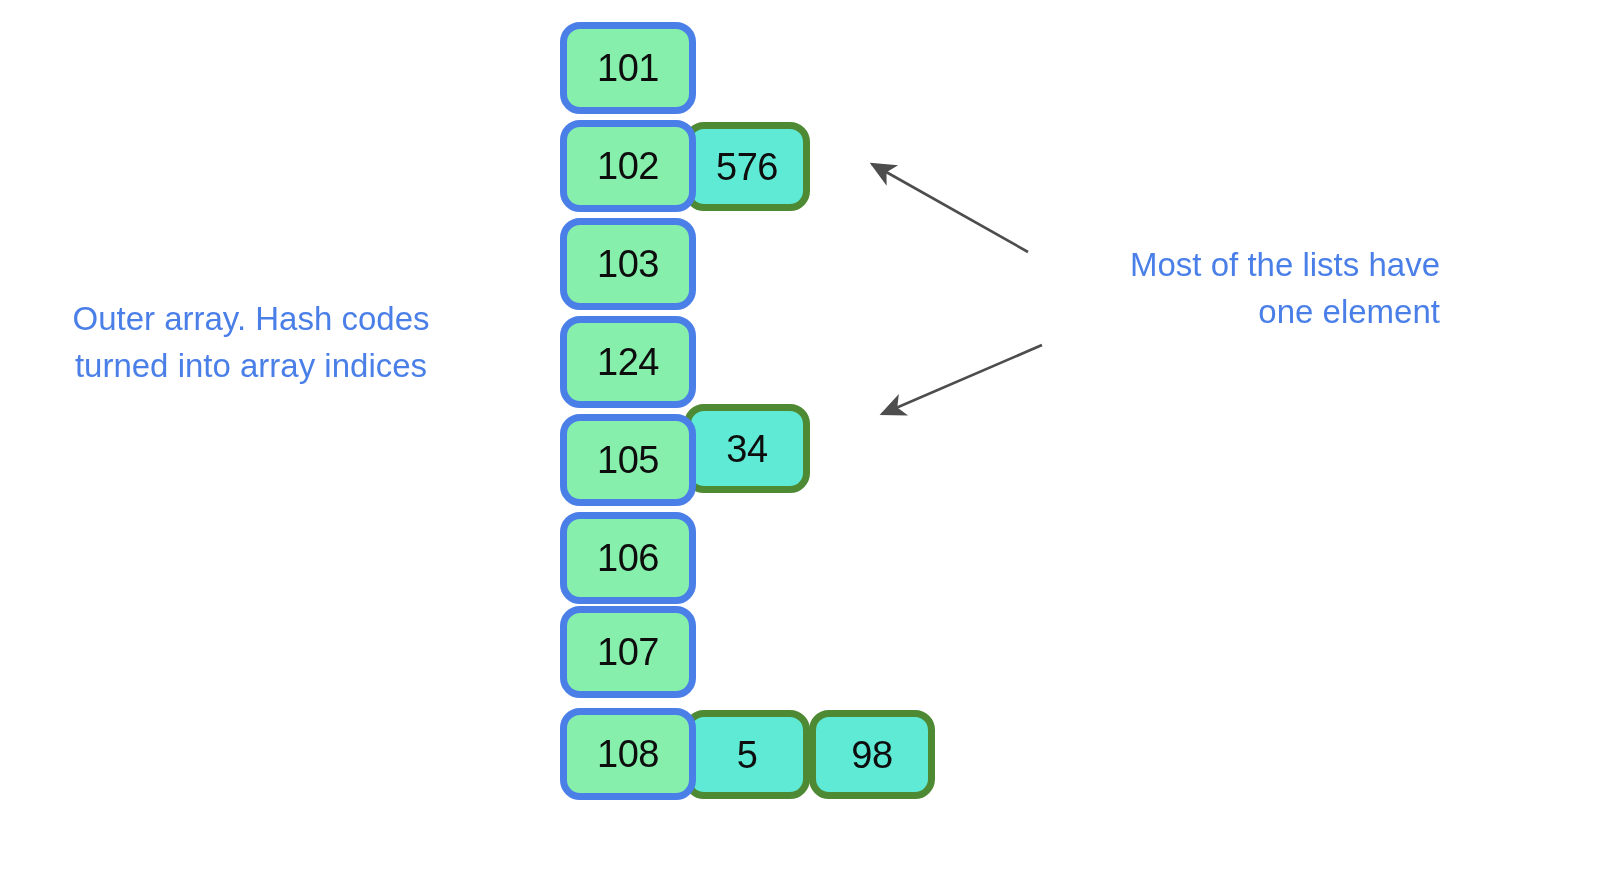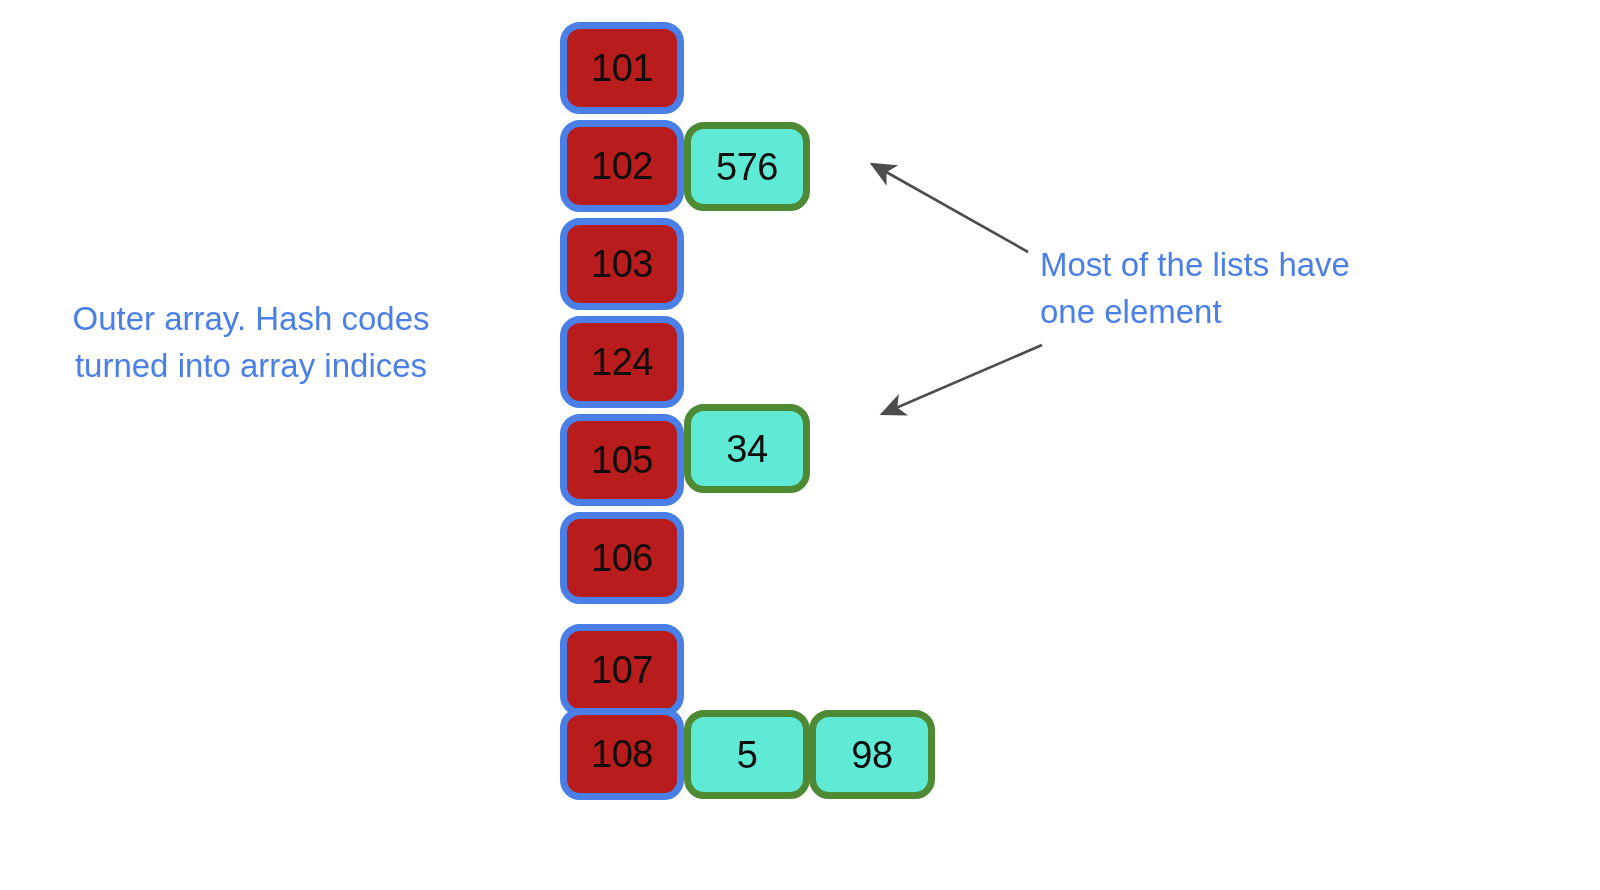--- a/index.html
+++ b/index.html
@@ -19,26 +19,26 @@
   #diagram {
     position: absolute;
     inset: 0;
     width: 1600px;
     height: 890px;
   }
 
   
   .bucket {
     position: absolute;
-    width: 124px;
+    width: 136px;
     height: 92px;
     box-sizing: border-box;
     border: 7px solid #4a7fe8;
     border-radius: 20px;
-    background: #b91c1c;
+    background: #86efac;
     display: flex;
     align-items: center;
     justify-content: center;
     z-index: 3;
   }
   .bucket-label {
     font-size: 38px;
     line-height: 1;
     color: #0d0d0d;
     letter-spacing: -0.5px;
@@ -69,21 +69,21 @@
 
   
   .annotation {
     position: absolute;
     color: #4a7fe8;
     font-size: 33px;
     line-height: 1.42;
     font-family: "Liberation Sans", sans-serif;
     white-space: pre-line;
   }
-  .ann-center { text-align: left; }
+  .ann-center { text-align: right; }
   .ann-left   { text-align: center; }
 
   
   #arrows {
     position: absolute;
     left: 0;
     top: 0;
     width: 1600px;
     height: 890px;
     z-index: 1;
@@ -128,21 +128,21 @@
     <span class="bucket-label">105</span>
   </div>
   <div class="node" style="left:684px; top:404px;">
     <span class="node-label">34</span>
   </div>
 
   <div class="bucket" style="left:560px; top:512px;">
     <span class="bucket-label">106</span>
   </div>
 
-  <div class="bucket" style="left:560px; top:624px;">
+  <div class="bucket" style="left:560px; top:606px;">
     <span class="bucket-label">107</span>
   </div>
 
   <div class="bucket" style="left:560px; top:708px;">
     <span class="bucket-label">108</span>
   </div>
   <div class="node" style="left:684px; top:710px;">
     <span class="node-label">5</span>
   </div>
   <div class="node" style="left:809px; top:710px;">

